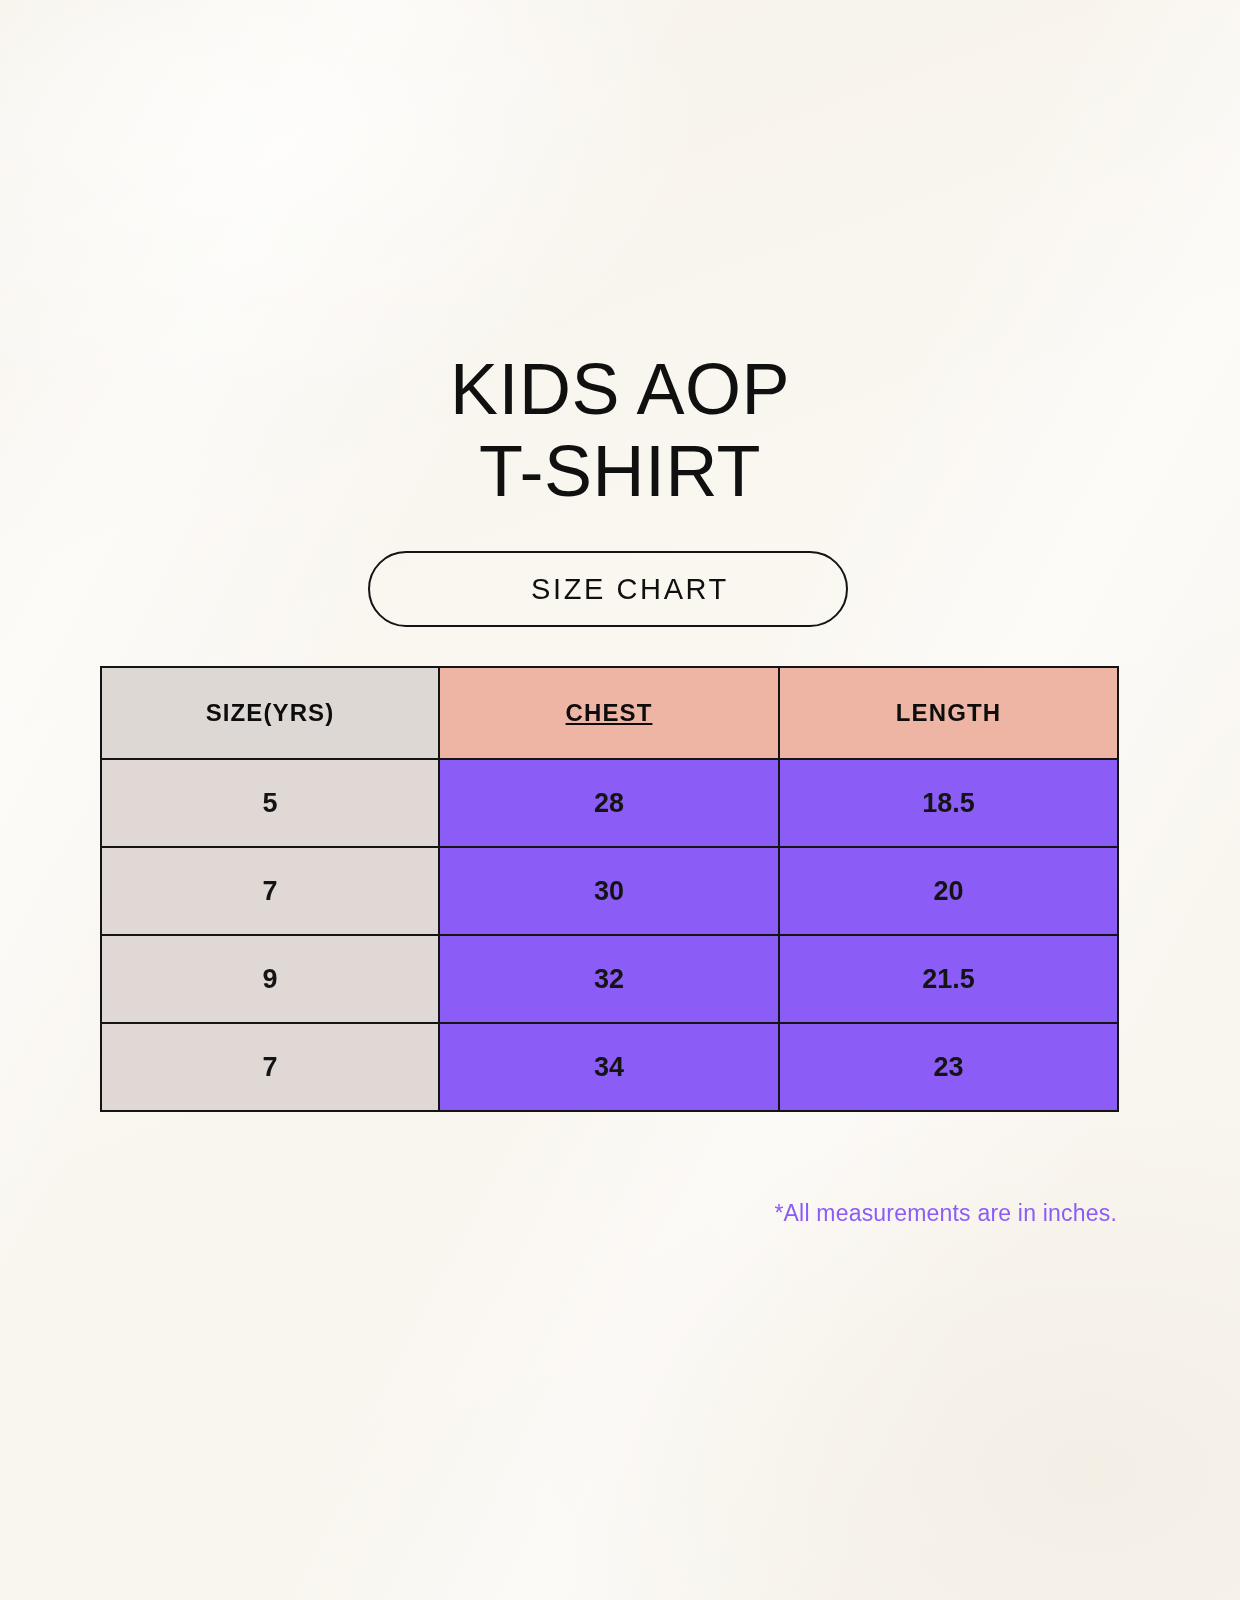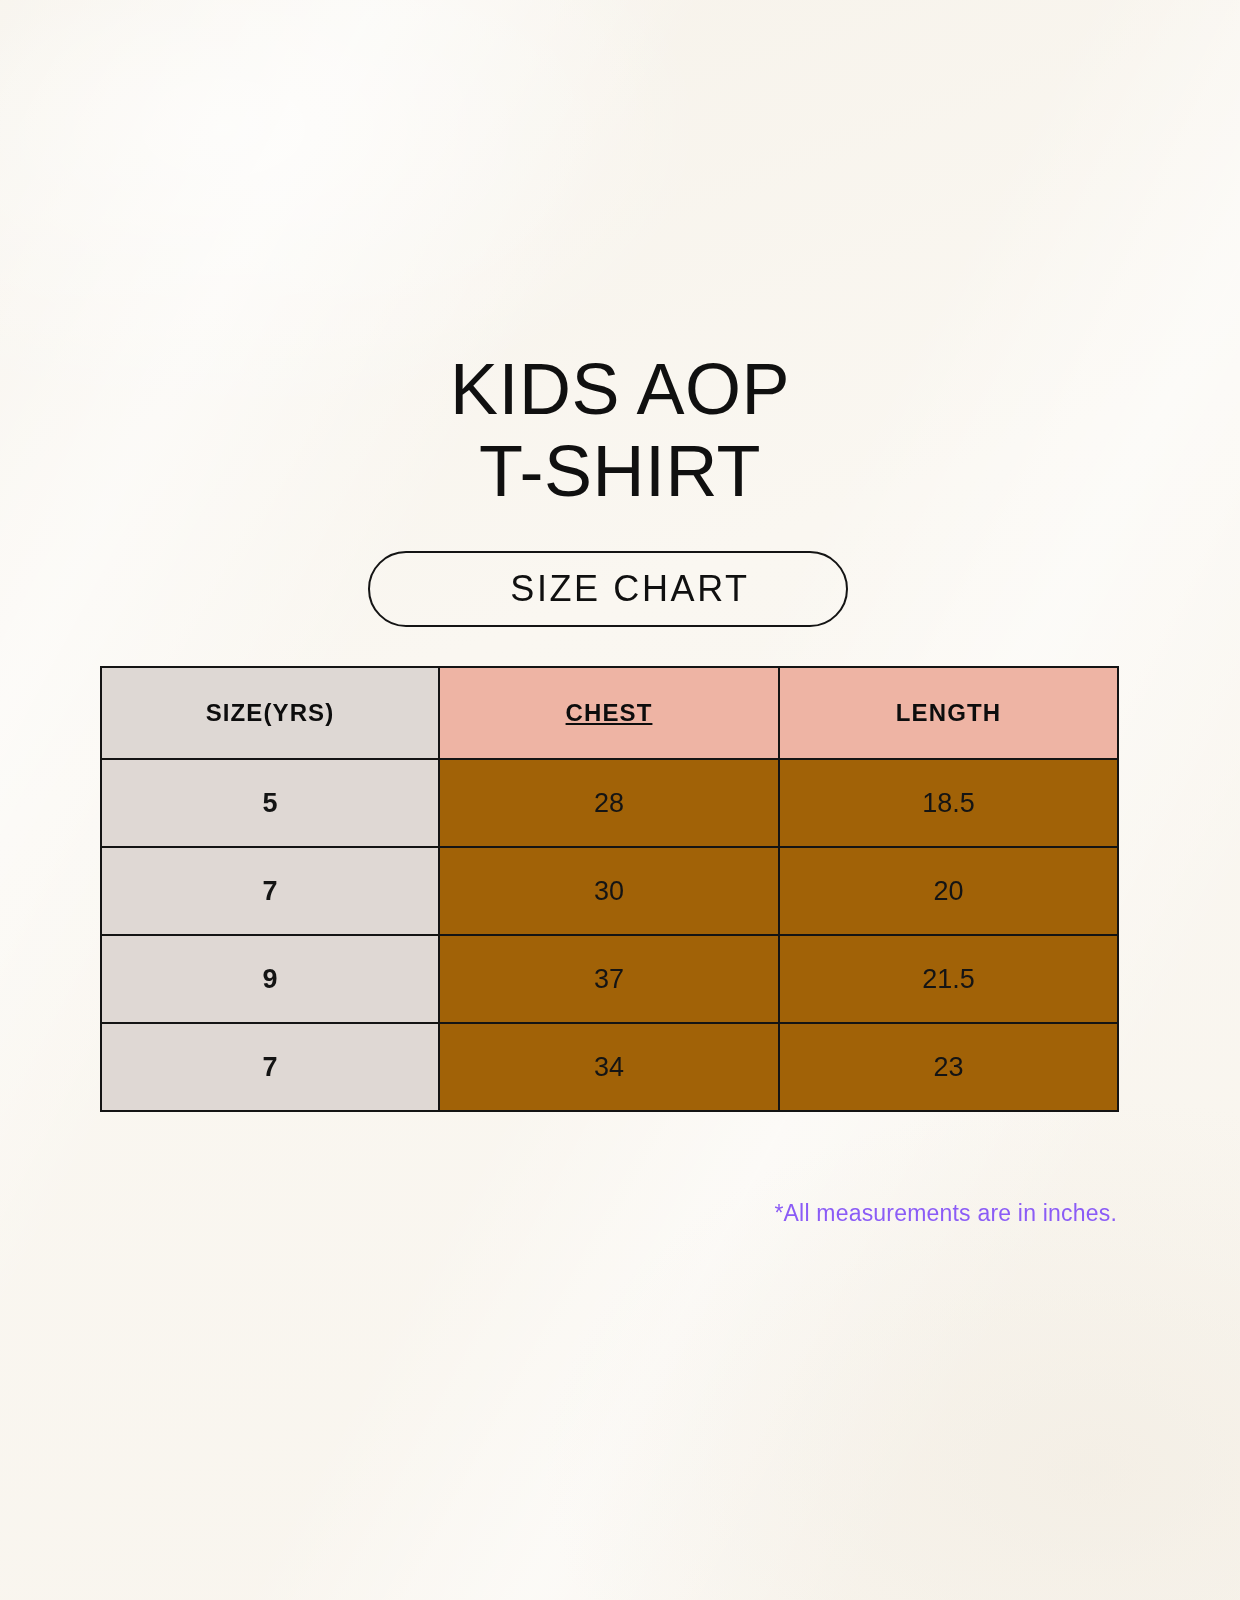--- a/index.html
+++ b/index.html
@@ -77,21 +77,21 @@
     height: 76px;
     border: 2px solid #141414;
     border-radius: 40px;
     background: transparent;
     display: flex;
     align-items: center;
     justify-content: center;
     box-sizing: border-box;
   }
   .pill-label {
-    font-size: 36px;
+    font-size: 29px;
     font-weight: 500;
     letter-spacing: 2.6px;
     color: #101010;
     margin-left: 44px;
   }
 
   
   .table-wrap {
     position: absolute;
     left: 100px;
@@ -130,22 +130,22 @@
   tbody td {
     height: 86px;
     font-size: 27px;
     color: #141414;
   }
   td.cell-size {
     background: #dfd8d4;
     font-weight: bold;
   }
   td.cell-val {
-    background: #a16207;
-    font-weight: 400;
+    background: #8b5cf6;
+    font-weight: 700;
   }
 
   
   .footnote {
     position: absolute;
     left: 100px;
     top: 1200px;
     width: 1017px;
     text-align: right;
     font-size: 23px;
@@ -191,21 +191,21 @@
           <td class="cell-val">28</td>
           <td class="cell-val">18.5</td>
         </tr>
         <tr>
           <td class="cell-size">7</td>
           <td class="cell-val">30</td>
           <td class="cell-val">20</td>
         </tr>
         <tr>
           <td class="cell-size">9</td>
-          <td class="cell-val">37</td>
+          <td class="cell-val">32</td>
           <td class="cell-val">21.5</td>
         </tr>
         <tr>
           <td class="cell-size">7</td>
           <td class="cell-val">34</td>
           <td class="cell-val">23</td>
         </tr>
       </tbody>
     </table>
   </div>

